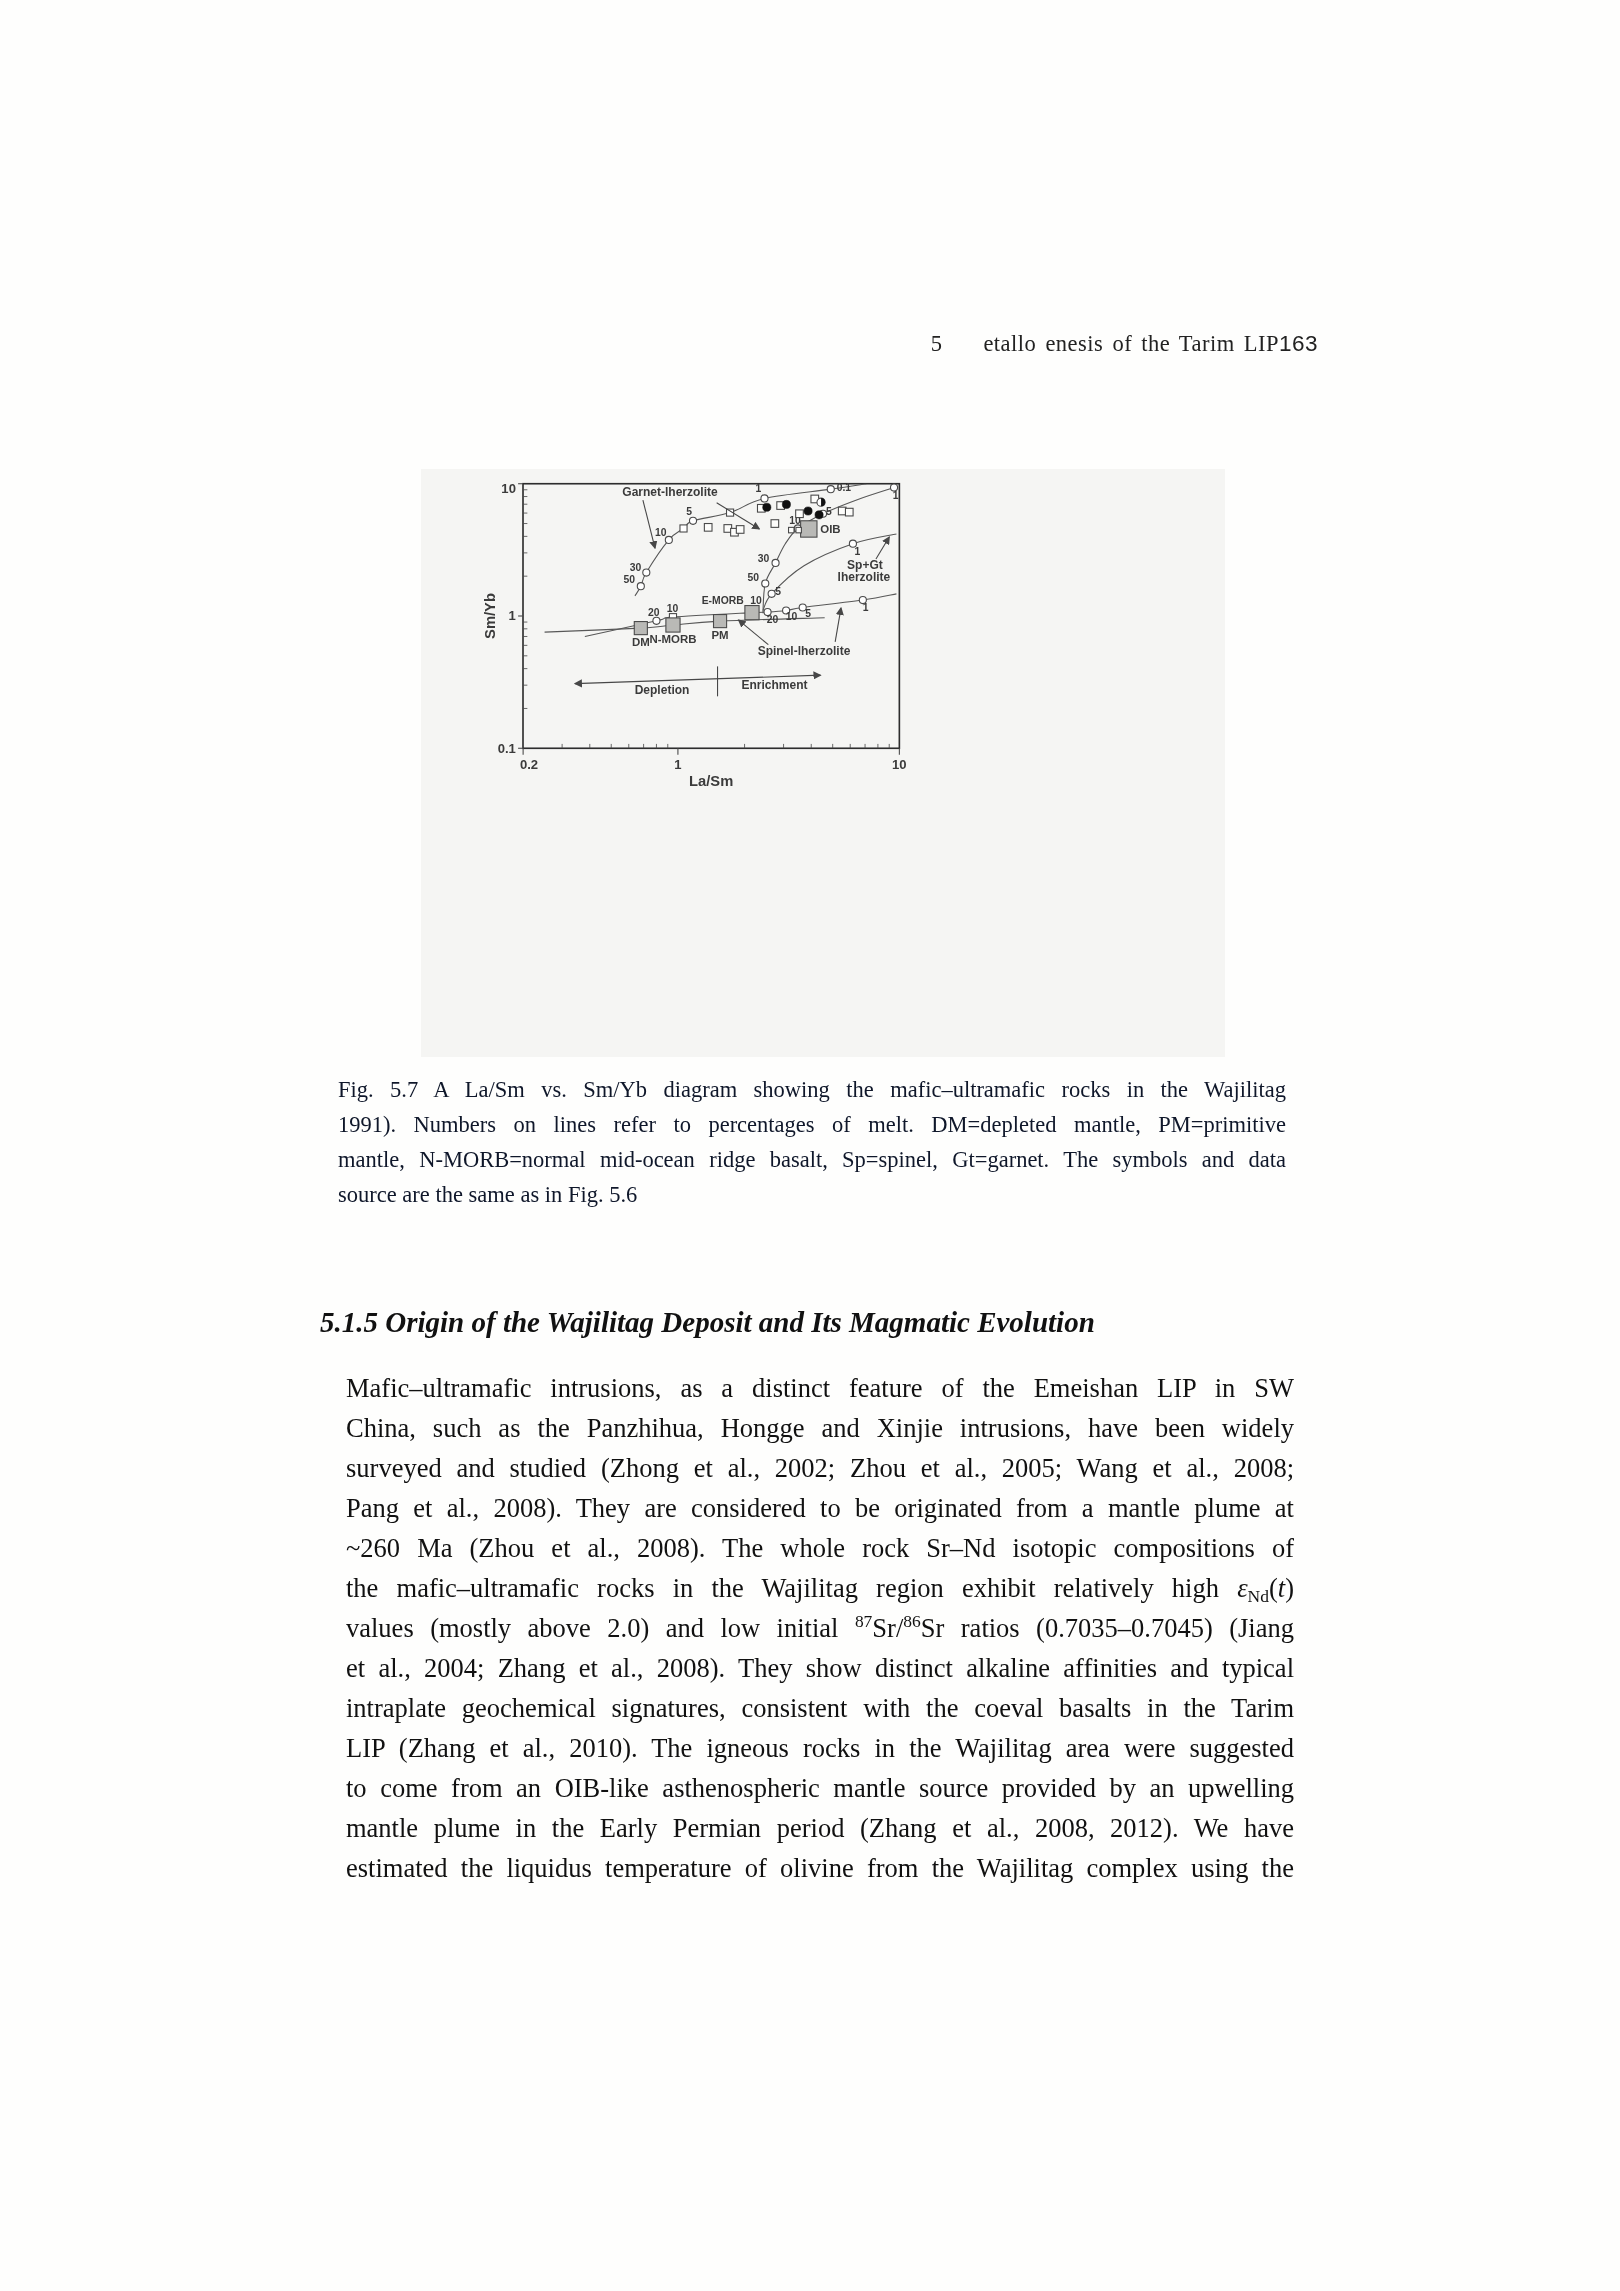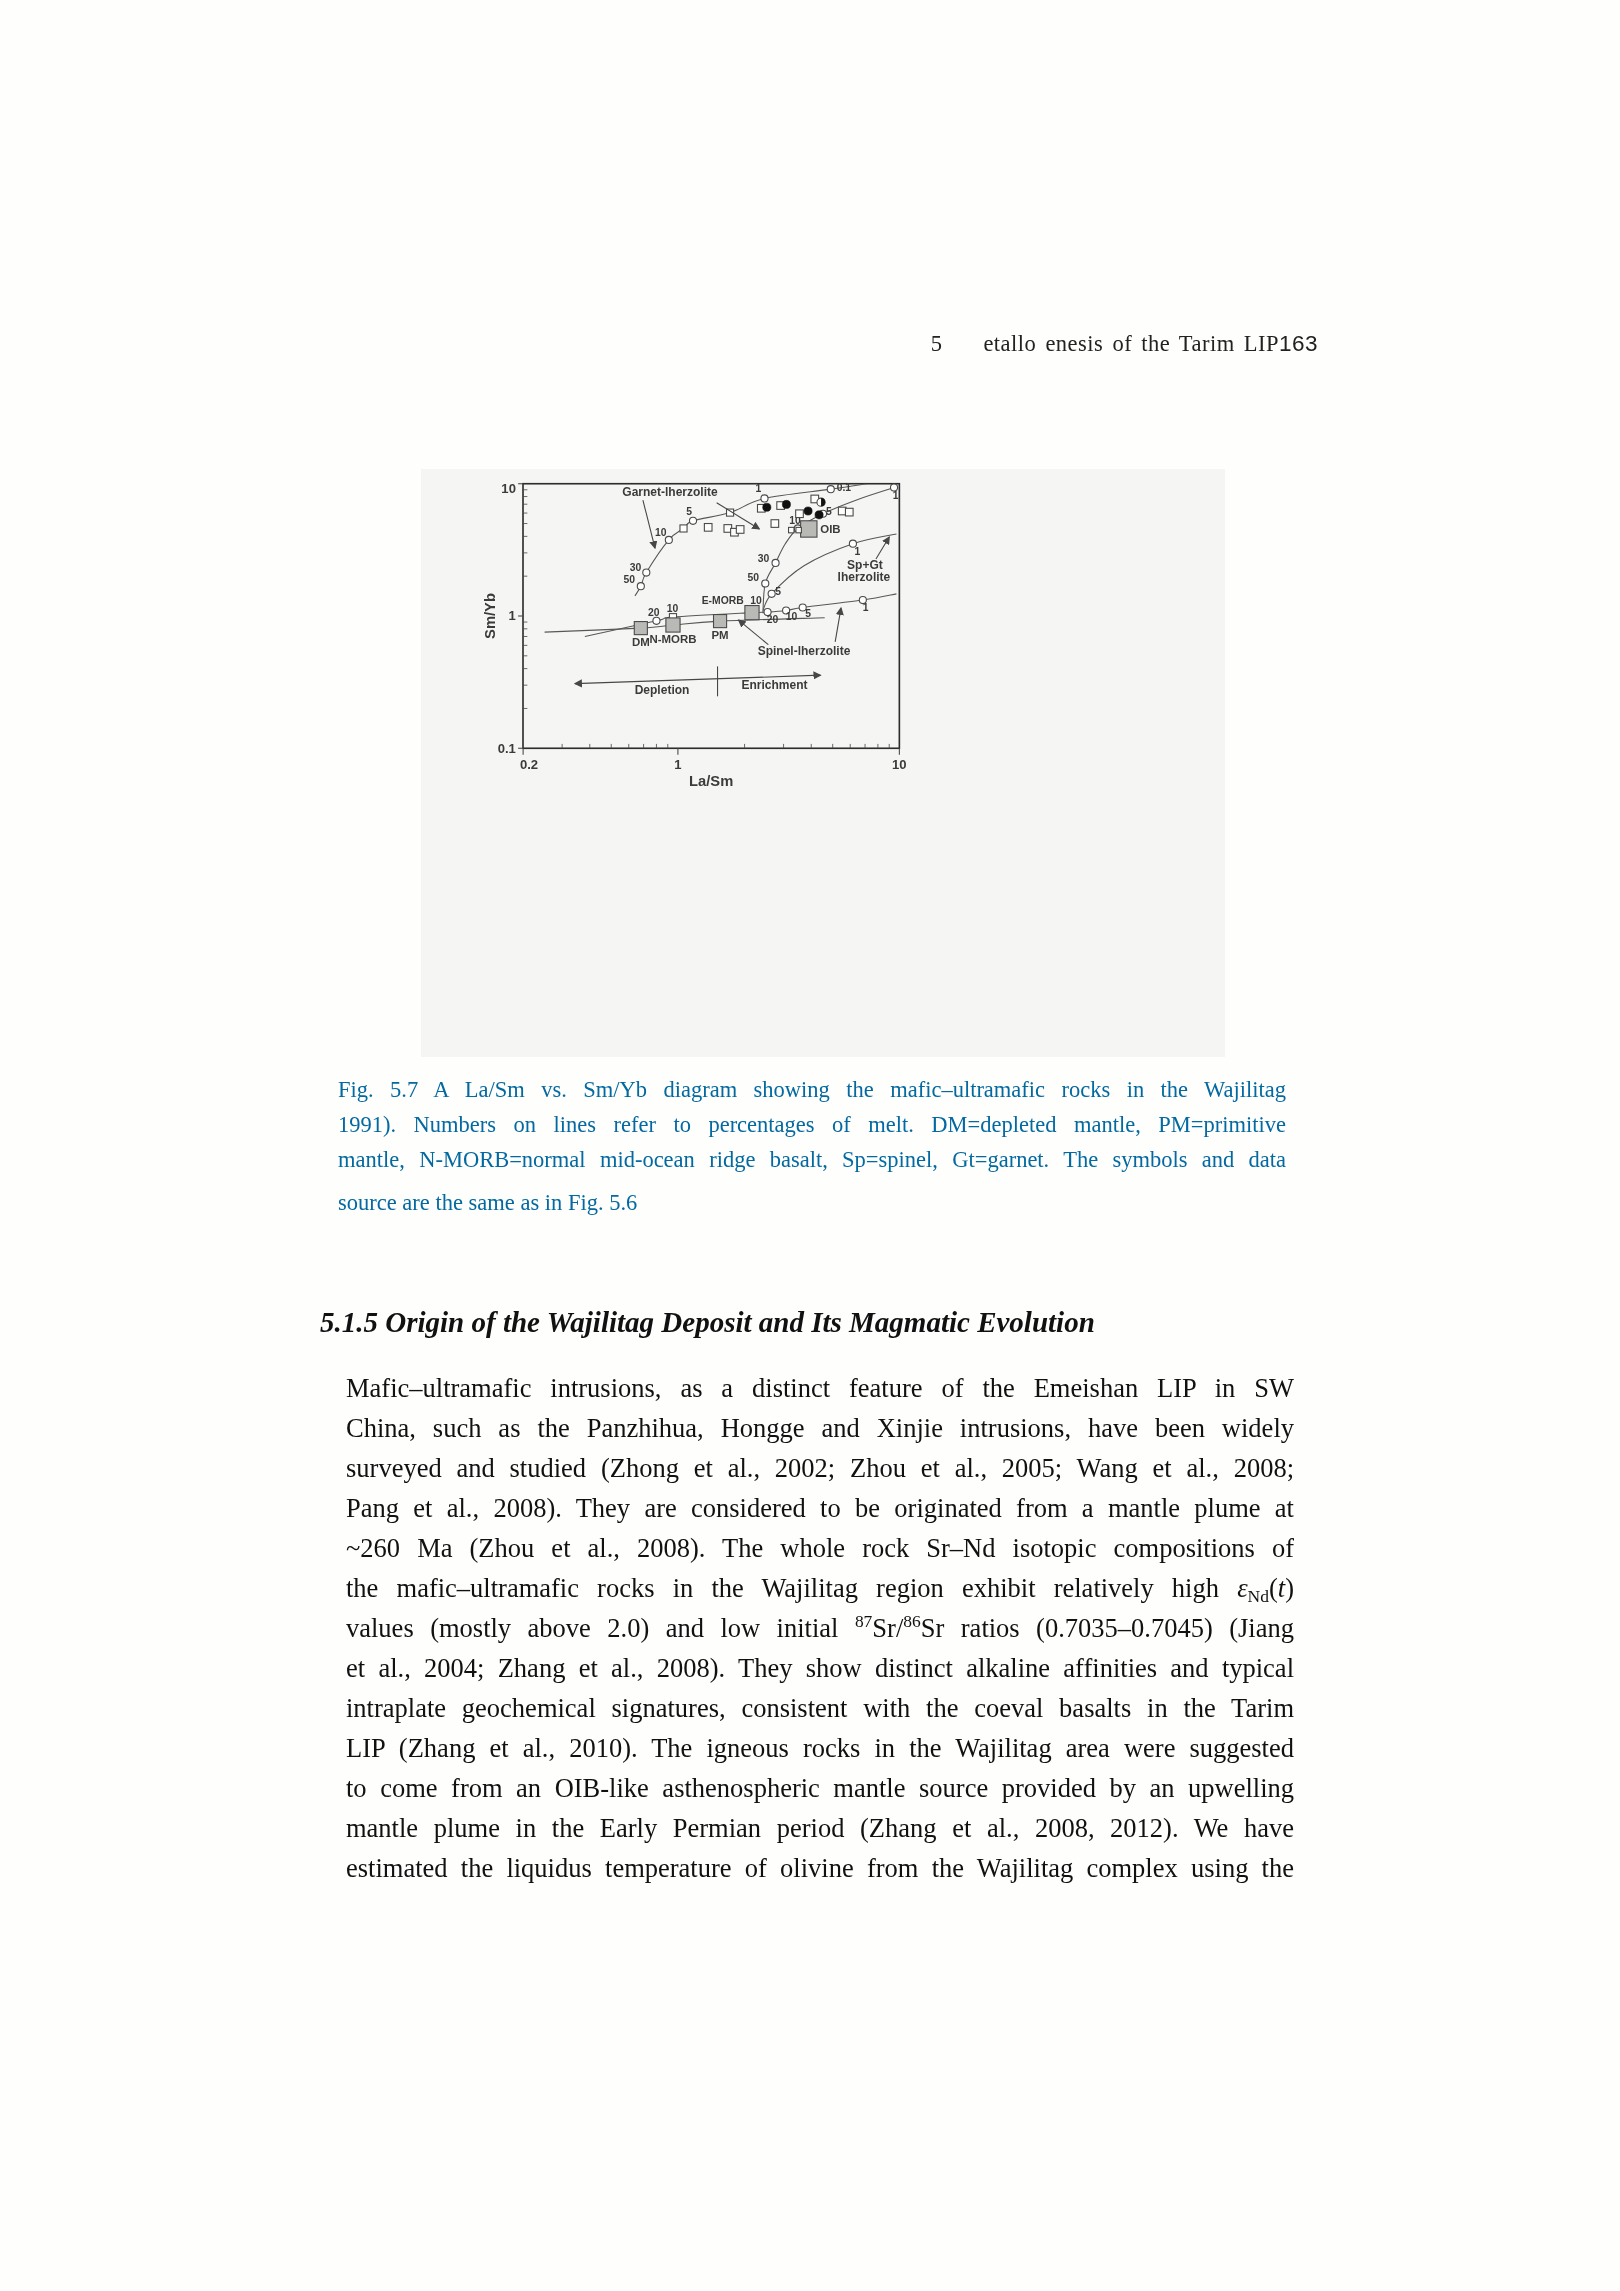--- a/index.html
+++ b/index.html
@@ -5,23 +5,23 @@
   html,body{margin:0;padding:0;}
   body{width:1620px;height:2292px;position:relative;background:#fefefd;
        font-family:"Liberation Serif",serif;color:#1a1a1a;}
   .header{position:absolute;top:331px;left:338px;width:980px;text-align:right;
           font-size:22.5px;color:#222;letter-spacing:0.5px;}
   .header .chap{margin-right:41px;}
   .header .rtitle{word-spacing:2.9px;}
   .header .pno{font-family:"Liberation Sans",sans-serif;}
   .figwrap{position:absolute;left:421px;top:469px;width:804px;height:588px;}
   .figwrap svg{display:block;background:#f5f5f3;}
-  .caption{position:absolute;left:338px;top:1072px;width:948px;font-size:22.5px;color:#0369a1;}
+  .caption{position:absolute;left:338px;top:1072px;width:948px;font-size:22.5px;color:#0f172a;}
   .cap-line{height:35px;line-height:35px;text-align:justify;text-align-last:justify;overflow:hidden;}
-  .cap-line.last{text-align-last:left;margin-top:8px;}
+  .cap-line.last{text-align-last:left;}
   .heading{position:absolute;left:320px;top:1306px;width:970px;font-size:29px;
            font-weight:bold;font-style:italic;color:#111;}
   .bodytext{position:absolute;left:338px;top:1368px;width:956px;font-size:26.5px;color:#111;}
   .b-line{height:40px;line-height:40px;text-align:justify;text-align-last:justify;overflow:hidden;margin-left:8px;}
   .sup{font-size:66%;position:relative;top:-0.55em;}
   .sub{font-size:66%;position:relative;top:0.28em;}
   .it{font-style:italic;}
 </style>
 </head>
 <body>

